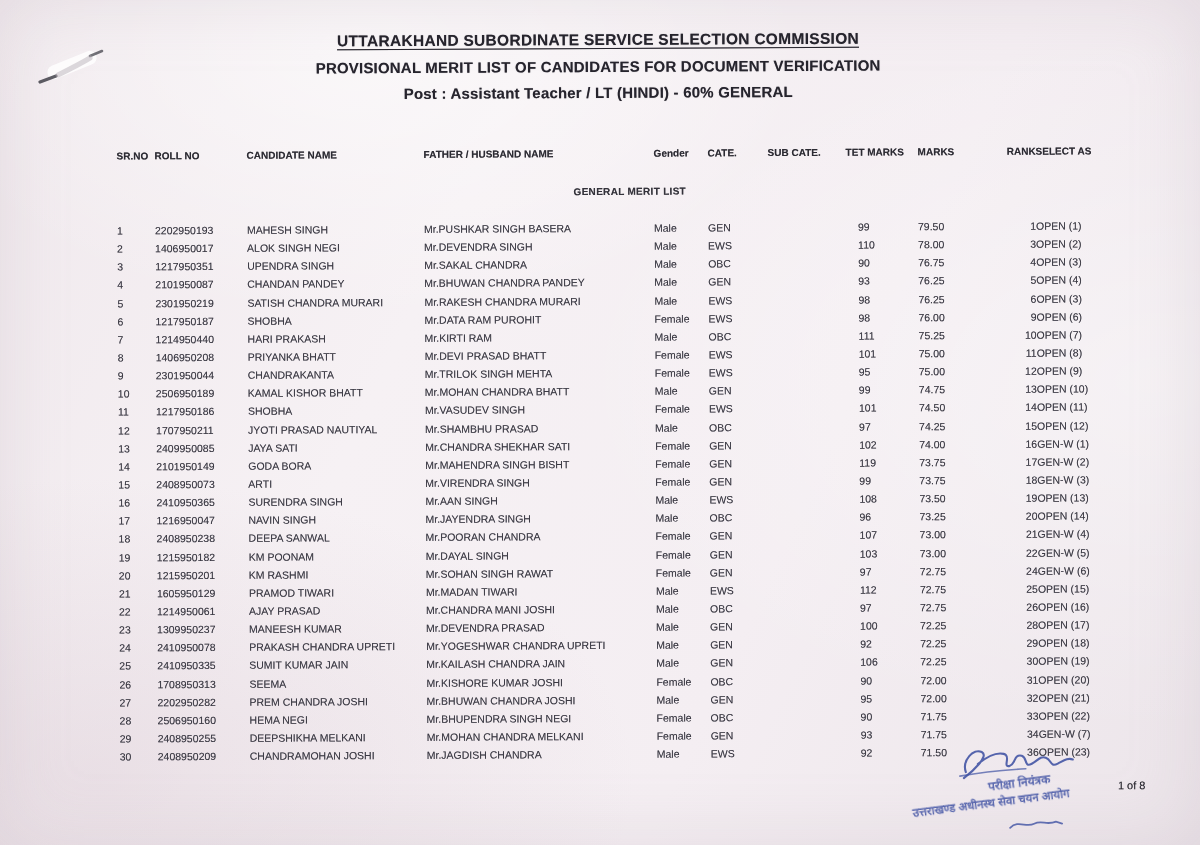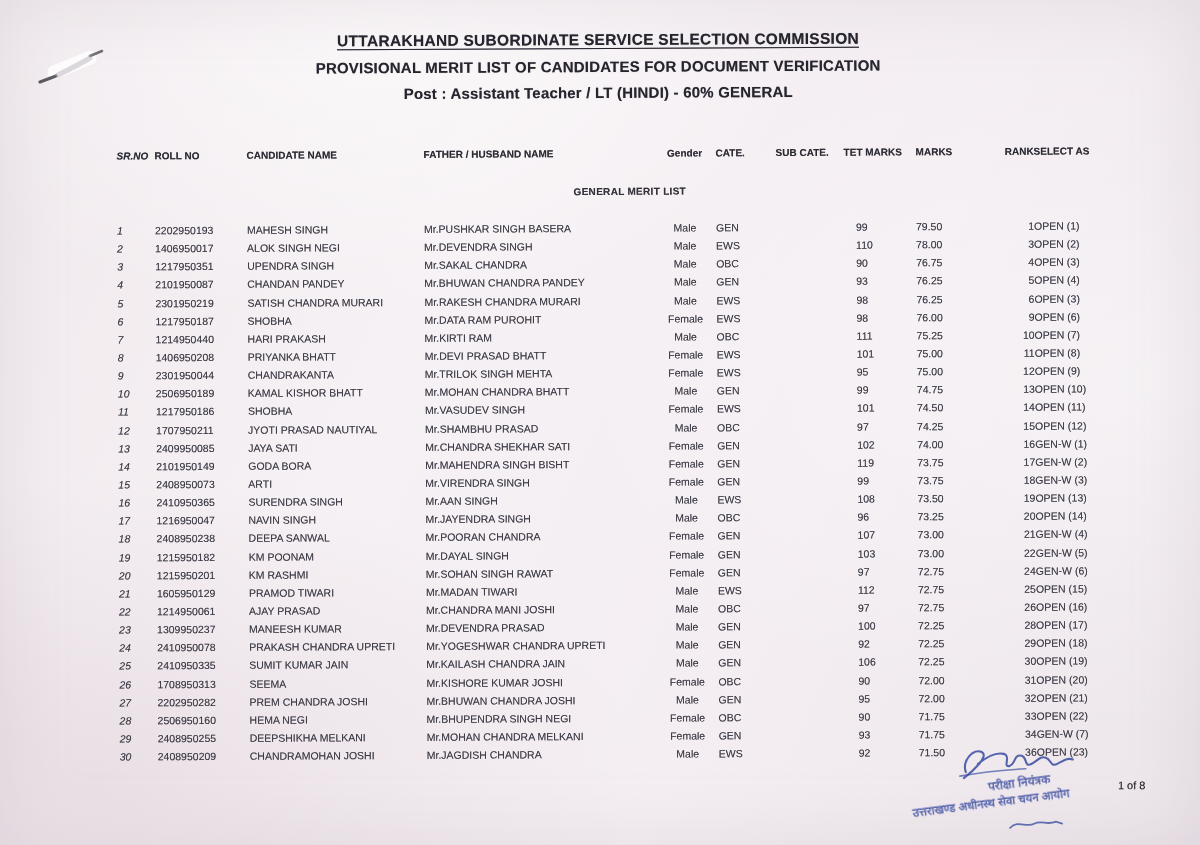--- a/index.html
+++ b/index.html
@@ -41,27 +41,27 @@
          text-shadow:0 0 0.5px rgba(44,43,51,0.55);}
   .section-title{
     position:absolute;top:38px;left:0;width:1026px;text-align:center;
     font-size:10px;font-weight:700;color:#33323a;letter-spacing:0.3px;
     text-shadow:0 0 0.5px rgba(44,43,51,0.5);
   }
   .rows{position:absolute;top:74px;left:0;width:1030px;}
   .row{display:flex;height:18.15px;align-items:flex-start;font-size:10.5px;
        color:#3b3a44;text-shadow:0 0 0.55px rgba(55,54,66,0.5);}
   .c{flex:none;white-space:nowrap;overflow:visible;}
-  .c.srno  {width:38px;font-style:italic;}
+  .c.srno  {width:38px;}
   .c.roll  {width:92px;}
   .c.name  {width:177px;}
   .c.father{width:230px;}
-  .c.gender{width:62px;text-align:center;}
+  .c.gender{width:54px;}
   .c.cate  {width:60px;}
-  .c.subcate{width:68px;}
+  .c.subcate{width:78px;}
   .c.tet   {width:72px;padding-left:12px;box-sizing:border-box;}
   .c.marks {width:62px;}
   .c.rank  {width:56px;text-align:right;}
   .c.select{width:86px;}
 
   
   .stamp-block{position:absolute;left:928px;top:742px;width:270px;height:100px;}
   .sig-svg{position:absolute;left:22px;top:2px;}
   .stamp-line{
     position:absolute;color:#3f51a3;opacity:0.85;font-weight:700;

